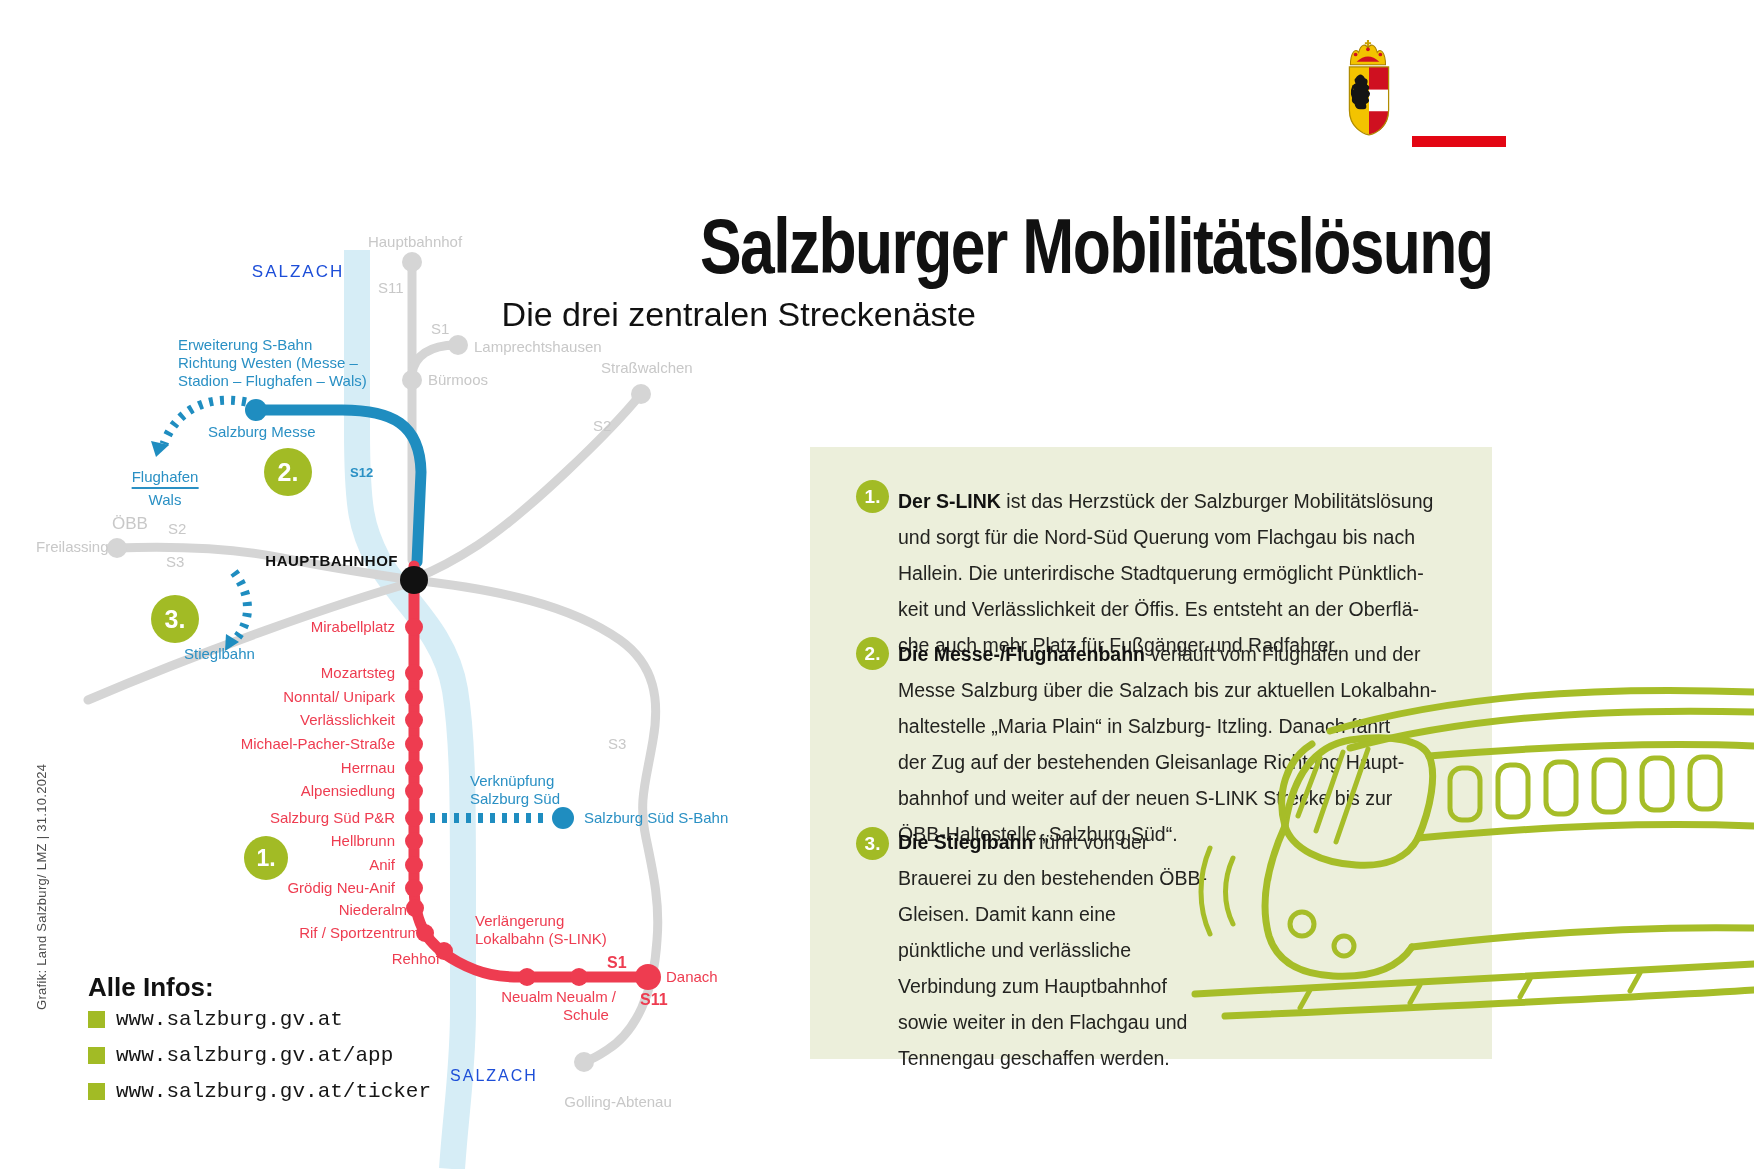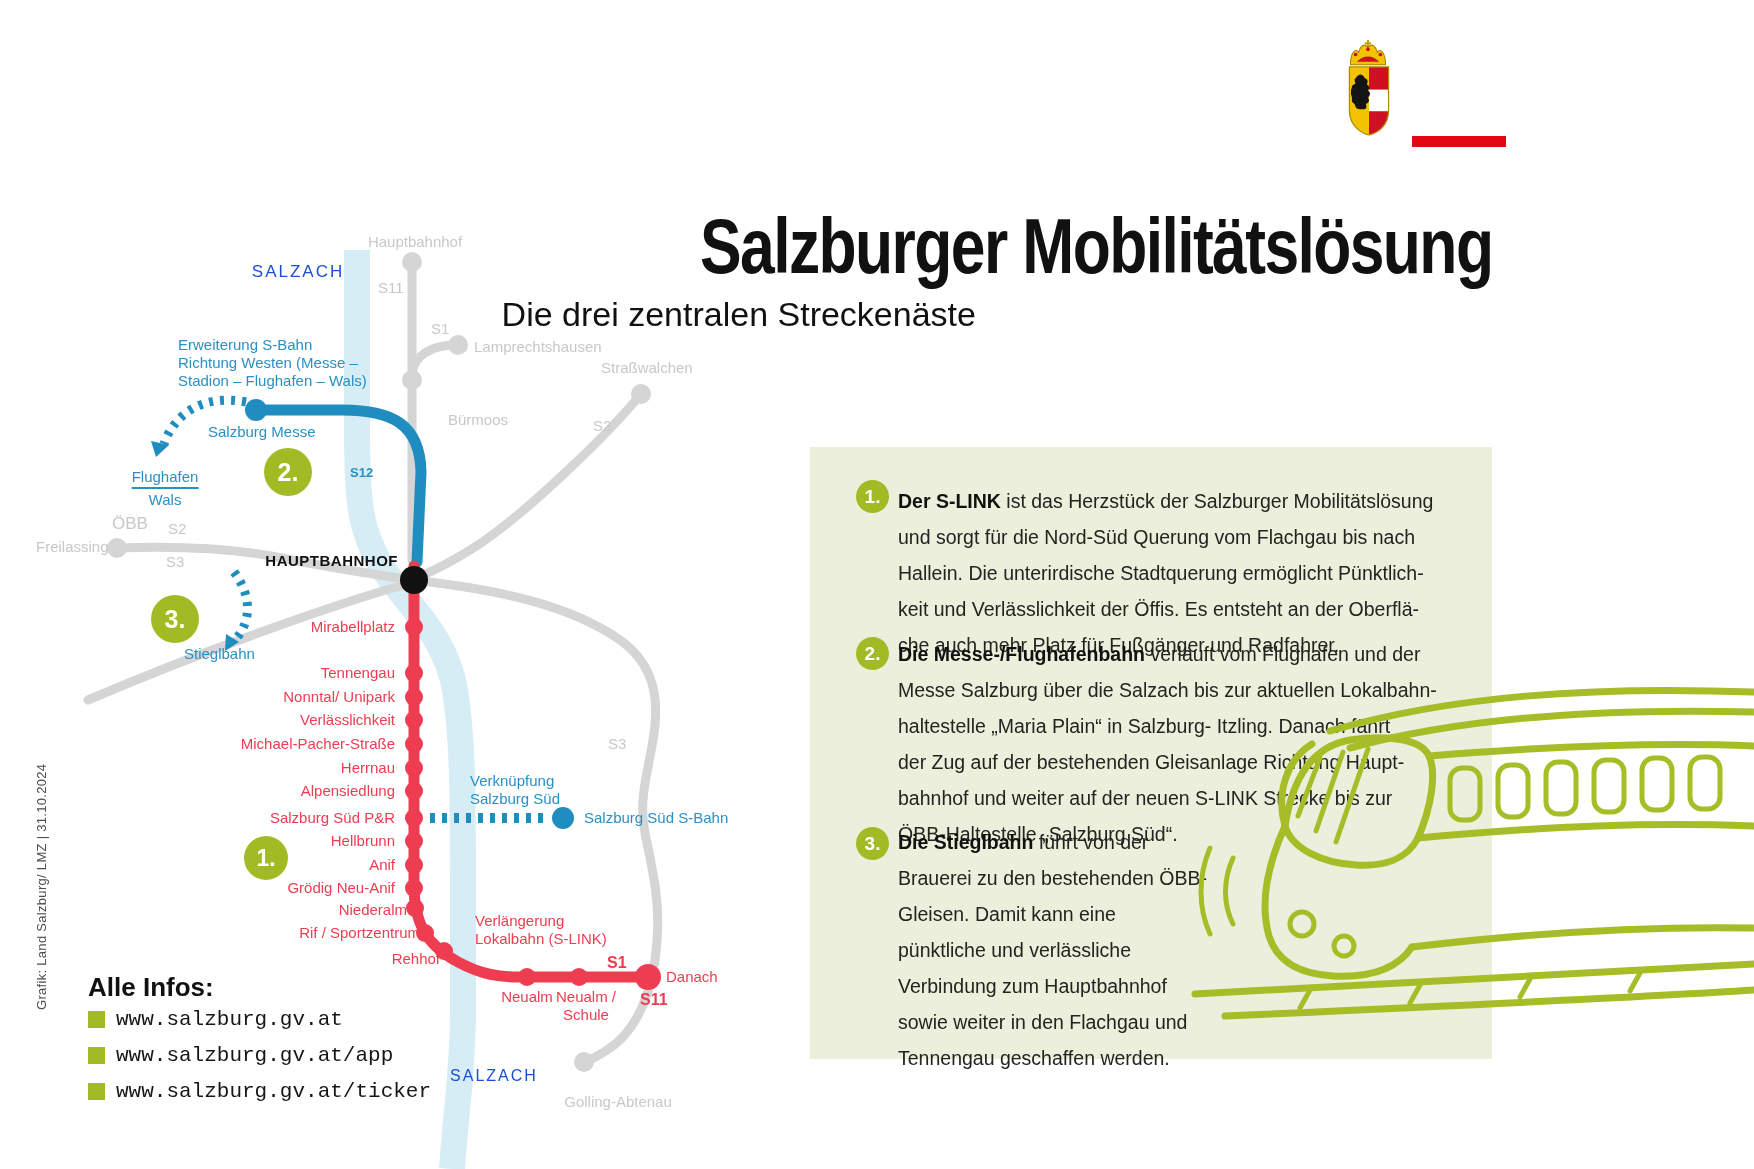--- a/index.html
+++ b/index.html
@@ -107,41 +107,41 @@
     <circle cx="563" cy="818" r="11" fill="#1f8dc0"></circle>
 
     <circle cx="414" cy="580" r="14" fill="#111"></circle>
   </svg>
 
   <div class="m lblue ctr" style="left:298px;top:263px;">SALZACH</div>
   <div class="m gray ctr" style="left:415px;top:233px;">Hauptbahnhof</div>
   <div class="m gray" style="left:378px;top:279px;">S11</div>
   <div class="m gray" style="left:431px;top:320px;">S1</div>
   <div class="m gray" style="left:474px;top:338px;">Lamprechtshausen</div>
-  <div class="m gray" style="left:448px;top:371px;margin-top:40px;">Bürmoos</div>
+  <div class="m gray" style="left:428px;top:371px;">Bürmoos</div>
   <div class="m gray" style="left:601px;top:359px;">Straßwalchen</div>
   <div class="m gray" style="left:593px;top:417px;">S2</div>
   <div class="m blue" style="left:178px;top:336px;">Erweiterung S-Bahn
 Richtung Westen (Messe –
 Stadion – Flughafen – Wals)</div>
   <div class="m blue" style="left:208px;top:423px;">Salzburg Messe</div>
   <div class="m blue b16" style="left:350px;top:464px;font-size:13px;">S12</div>
   <div class="m blue ctr" style="left:165px;top:468px;"><span class="flug-underline">Flughafen</span></div>
   <div class="m blue ctr" style="left:165px;top:491px;">Wals</div>
   <div class="badge badge48" style="left:264px;top:448px;">2.</div>
   <div class="m gray" style="left:112px;top:515px;font-size:17px;">ÖBB</div>
   <div class="m gray" style="left:168px;top:520px;">S2</div>
   <div class="m gray" style="left:36px;top:538px;">Freilassing</div>
   <div class="m gray" style="left:166px;top:553px;">S3</div>
   <div class="m blk" style="right:1356px;top:552px;">HAUPTBAHNHOF</div>
   <div class="badge badge48" style="left:151px;top:595px;">3.</div>
   <div class="m blue" style="left:184px;top:645px;">Stieglbahn</div>
 
   <div class="m red rt" style="right:1359px;top:618px;">Mirabellplatz</div>
-  <div class="m red rt" style="right:1359px;top:664px;">Tennengau</div>
+  <div class="m red rt" style="right:1359px;top:664px;">Mozartsteg</div>
   <div class="m red rt" style="right:1359px;top:688px;">Nonntal/ Unipark</div>
   <div class="m red rt" style="right:1359px;top:711px;">Verlässlichkeit</div>
   <div class="m red rt" style="right:1359px;top:735px;">Michael-Pacher-Straße</div>
   <div class="m red rt" style="right:1359px;top:759px;">Herrnau</div>
   <div class="m red rt" style="right:1359px;top:782px;">Alpensiedlung</div>
   <div class="m red rt" style="right:1359px;top:809px;">Salzburg Süd P&amp;R</div>
   <div class="m red rt" style="right:1359px;top:832px;">Hellbrunn</div>
   <div class="m red rt" style="right:1359px;top:856px;">Anif</div>
   <div class="m red rt" style="right:1359px;top:879px;">Grödig Neu-Anif</div>
   <div class="m red rt" style="right:1347px;top:901px;">Niederalm</div>

